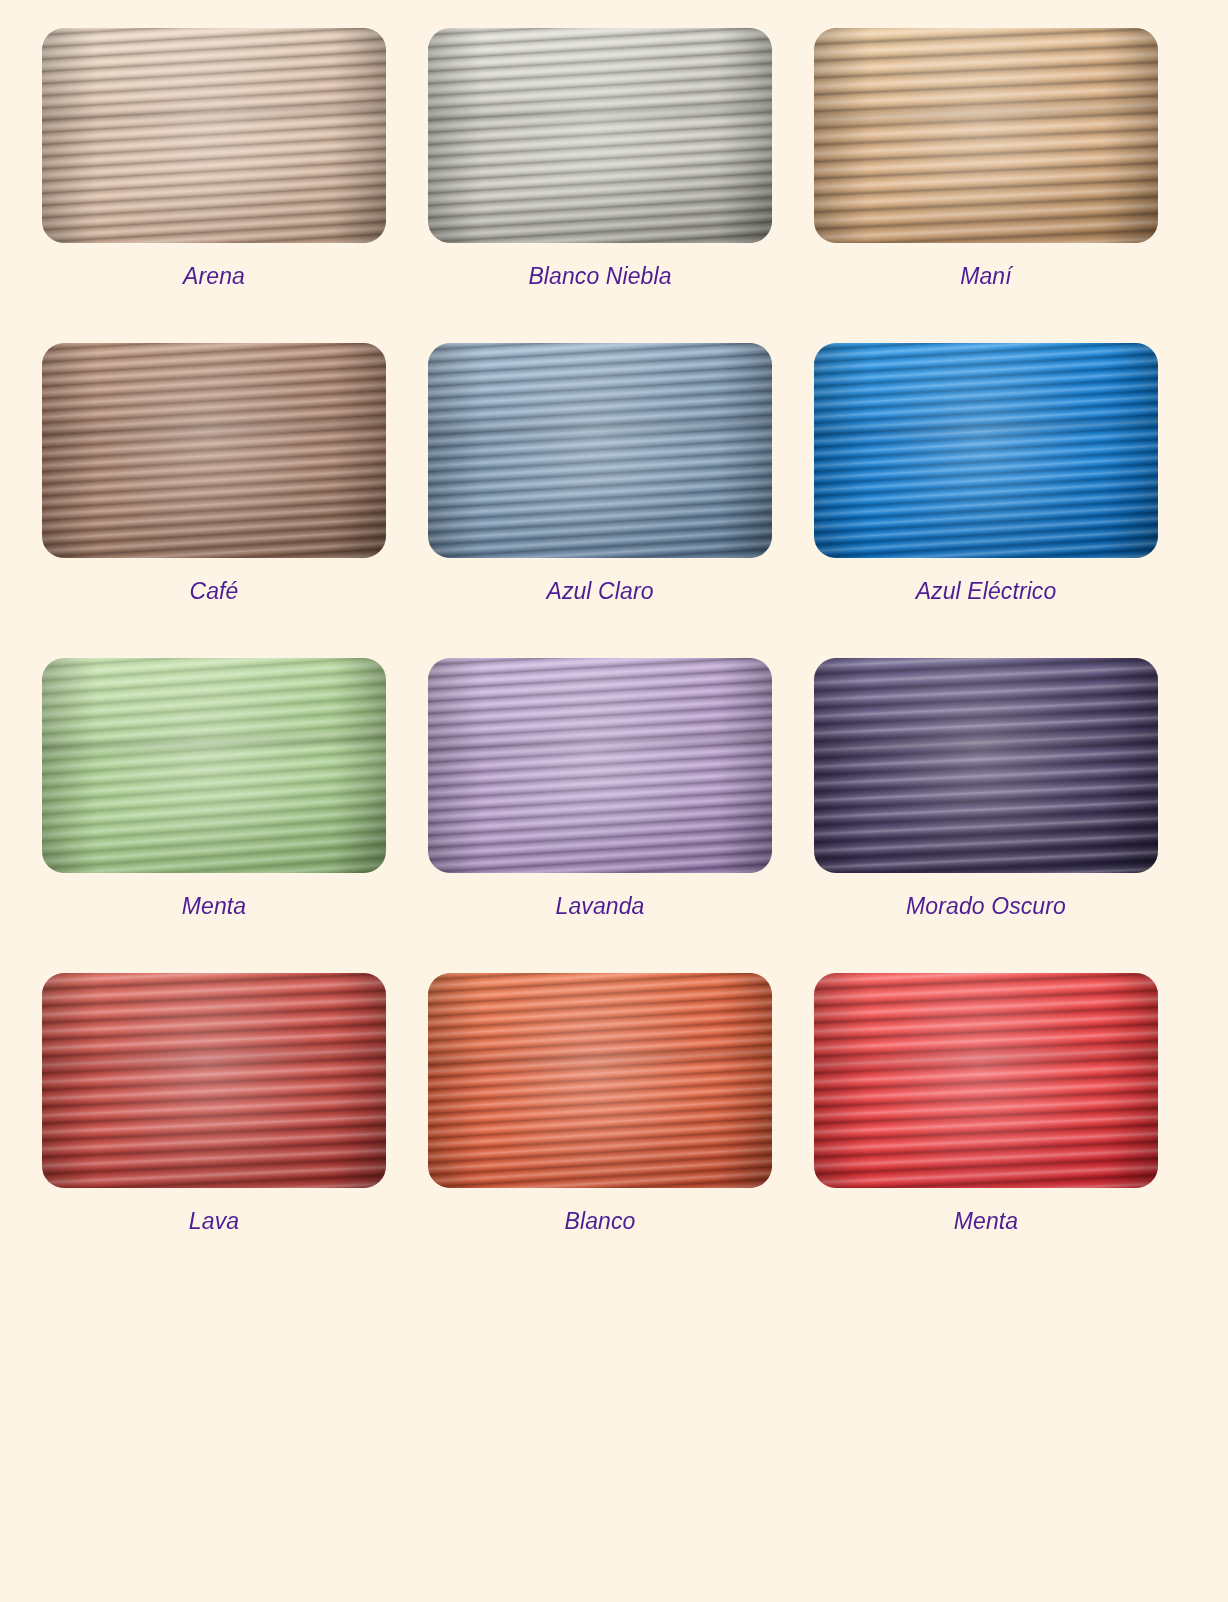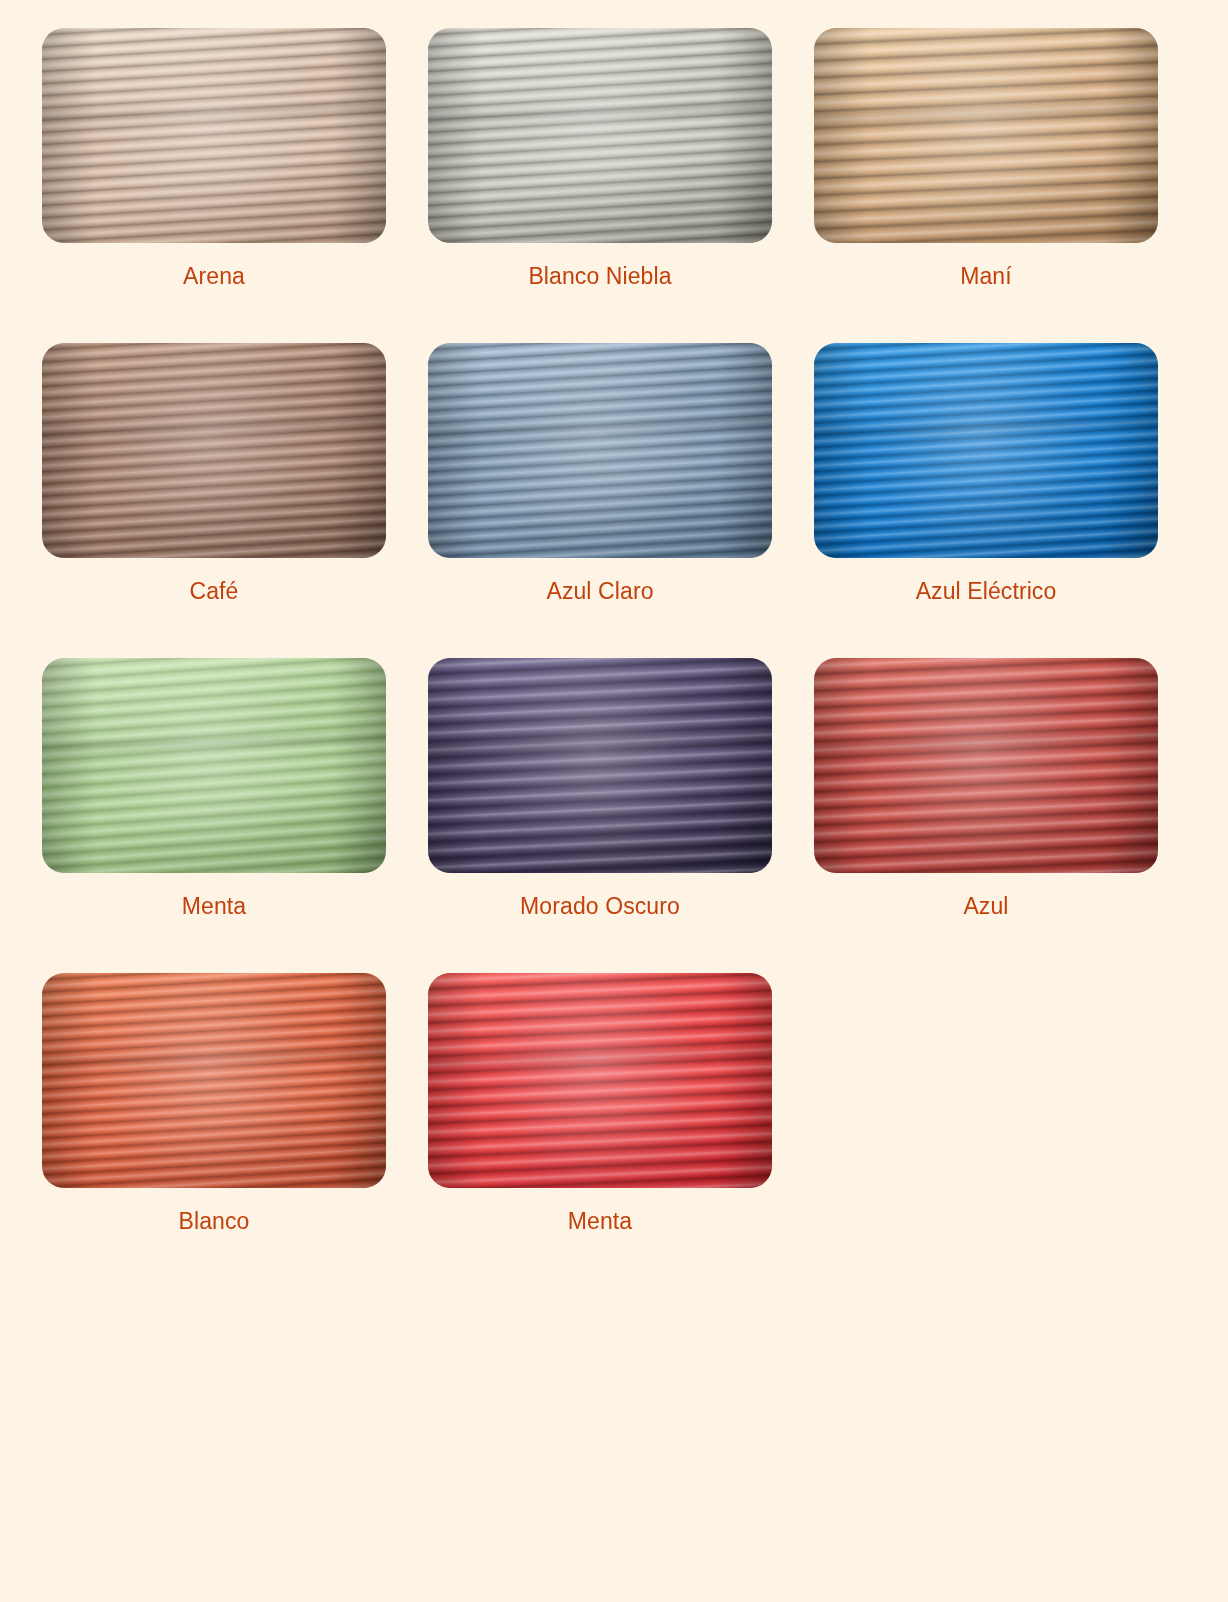--- a/index.html
+++ b/index.html
@@ -126,24 +126,25 @@
         rgba(0,0,0,0.20) 0%,
         rgba(0,0,0,0.00) 16%,
         rgba(0,0,0,0.00) 84%,
         rgba(0,0,0,0.20) 100%);
   }
 
   .swatch-label {
     margin-top: 22px;
     font-size: 23px;
     line-height: 1;
-    color: #c2410c;
+    color: #4c1d95;
     letter-spacing: 0.1px;
     text-align: center;
     white-space: nowrap;
+    font-style: italic;
   }
 </style>
 </head>
 <body style="background: rgb(253, 244, 229);">
 
 <div class="sheet">
   <div class="grid" id="swatch-grid">
       <div class="swatch-card">
         <div class="swatch-img" style="background: linear-gradient(168deg, rgb(237, 220, 201) 0%, rgb(217, 188, 166) 38%, rgb(217, 188, 166) 62%, rgb(176, 143, 120) 100%);">
           <div class="strands"></div>
@@ -194,34 +195,42 @@
       </div>
       <div class="swatch-card">
         <div class="swatch-img" style="background: linear-gradient(168deg, rgb(203, 230, 180) 0%, rgb(168, 205, 142) 38%, rgb(168, 205, 142) 62%, rgb(125, 163, 102) 100%);">
           <div class="strands soft"></div>
           <div class="seam"></div>
           <div class="shade"></div>
         </div>
         <div class="swatch-label">Menta</div>
       </div>
       <div class="swatch-card">
+        <div class="swatch-img" style="background: linear-gradient(168deg, rgb(205, 182, 222) 0%, rgb(180, 154, 201) 38%, rgb(180, 154, 201) 62%, rgb(142, 115, 166) 100%);">
+          <div class="strands"></div>
+          <div class="seam"></div>
+          <div class="shade"></div>
+        </div>
+        <div class="swatch-label">Lavanda</div>
+      </div>
+      <div class="swatch-card">
         <div class="swatch-img" style="background: linear-gradient(168deg, rgb(111, 99, 144) 0%, rgb(76, 64, 105) 38%, rgb(76, 64, 105) 62%, rgb(42, 35, 64) 100%);">
           <div class="strands coarse"></div>
           <div class="seam"></div>
           <div class="shade"></div>
         </div>
         <div class="swatch-label">Morado Oscuro</div>
       </div>
       <div class="swatch-card">
         <div class="swatch-img" style="background: linear-gradient(168deg, rgb(221, 106, 93) 0%, rgb(200, 70, 63) 38%, rgb(200, 70, 63) 62%, rgb(157, 47, 44) 100%);">
           <div class="strands coarse"></div>
           <div class="seam"></div>
           <div class="shade"></div>
         </div>
-        <div class="swatch-label">Azul</div>
+        <div class="swatch-label">Lava</div>
       </div>
       <div class="swatch-card">
         <div class="swatch-img" style="background: linear-gradient(168deg, rgb(240, 127, 84) 0%, rgb(226, 96, 60) 38%, rgb(226, 96, 60) 62%, rgb(184, 69, 42) 100%);">
           <div class="strands"></div>
           <div class="seam"></div>
           <div class="shade"></div>
         </div>
         <div class="swatch-label">Blanco</div>
       </div>
       <div class="swatch-card">

